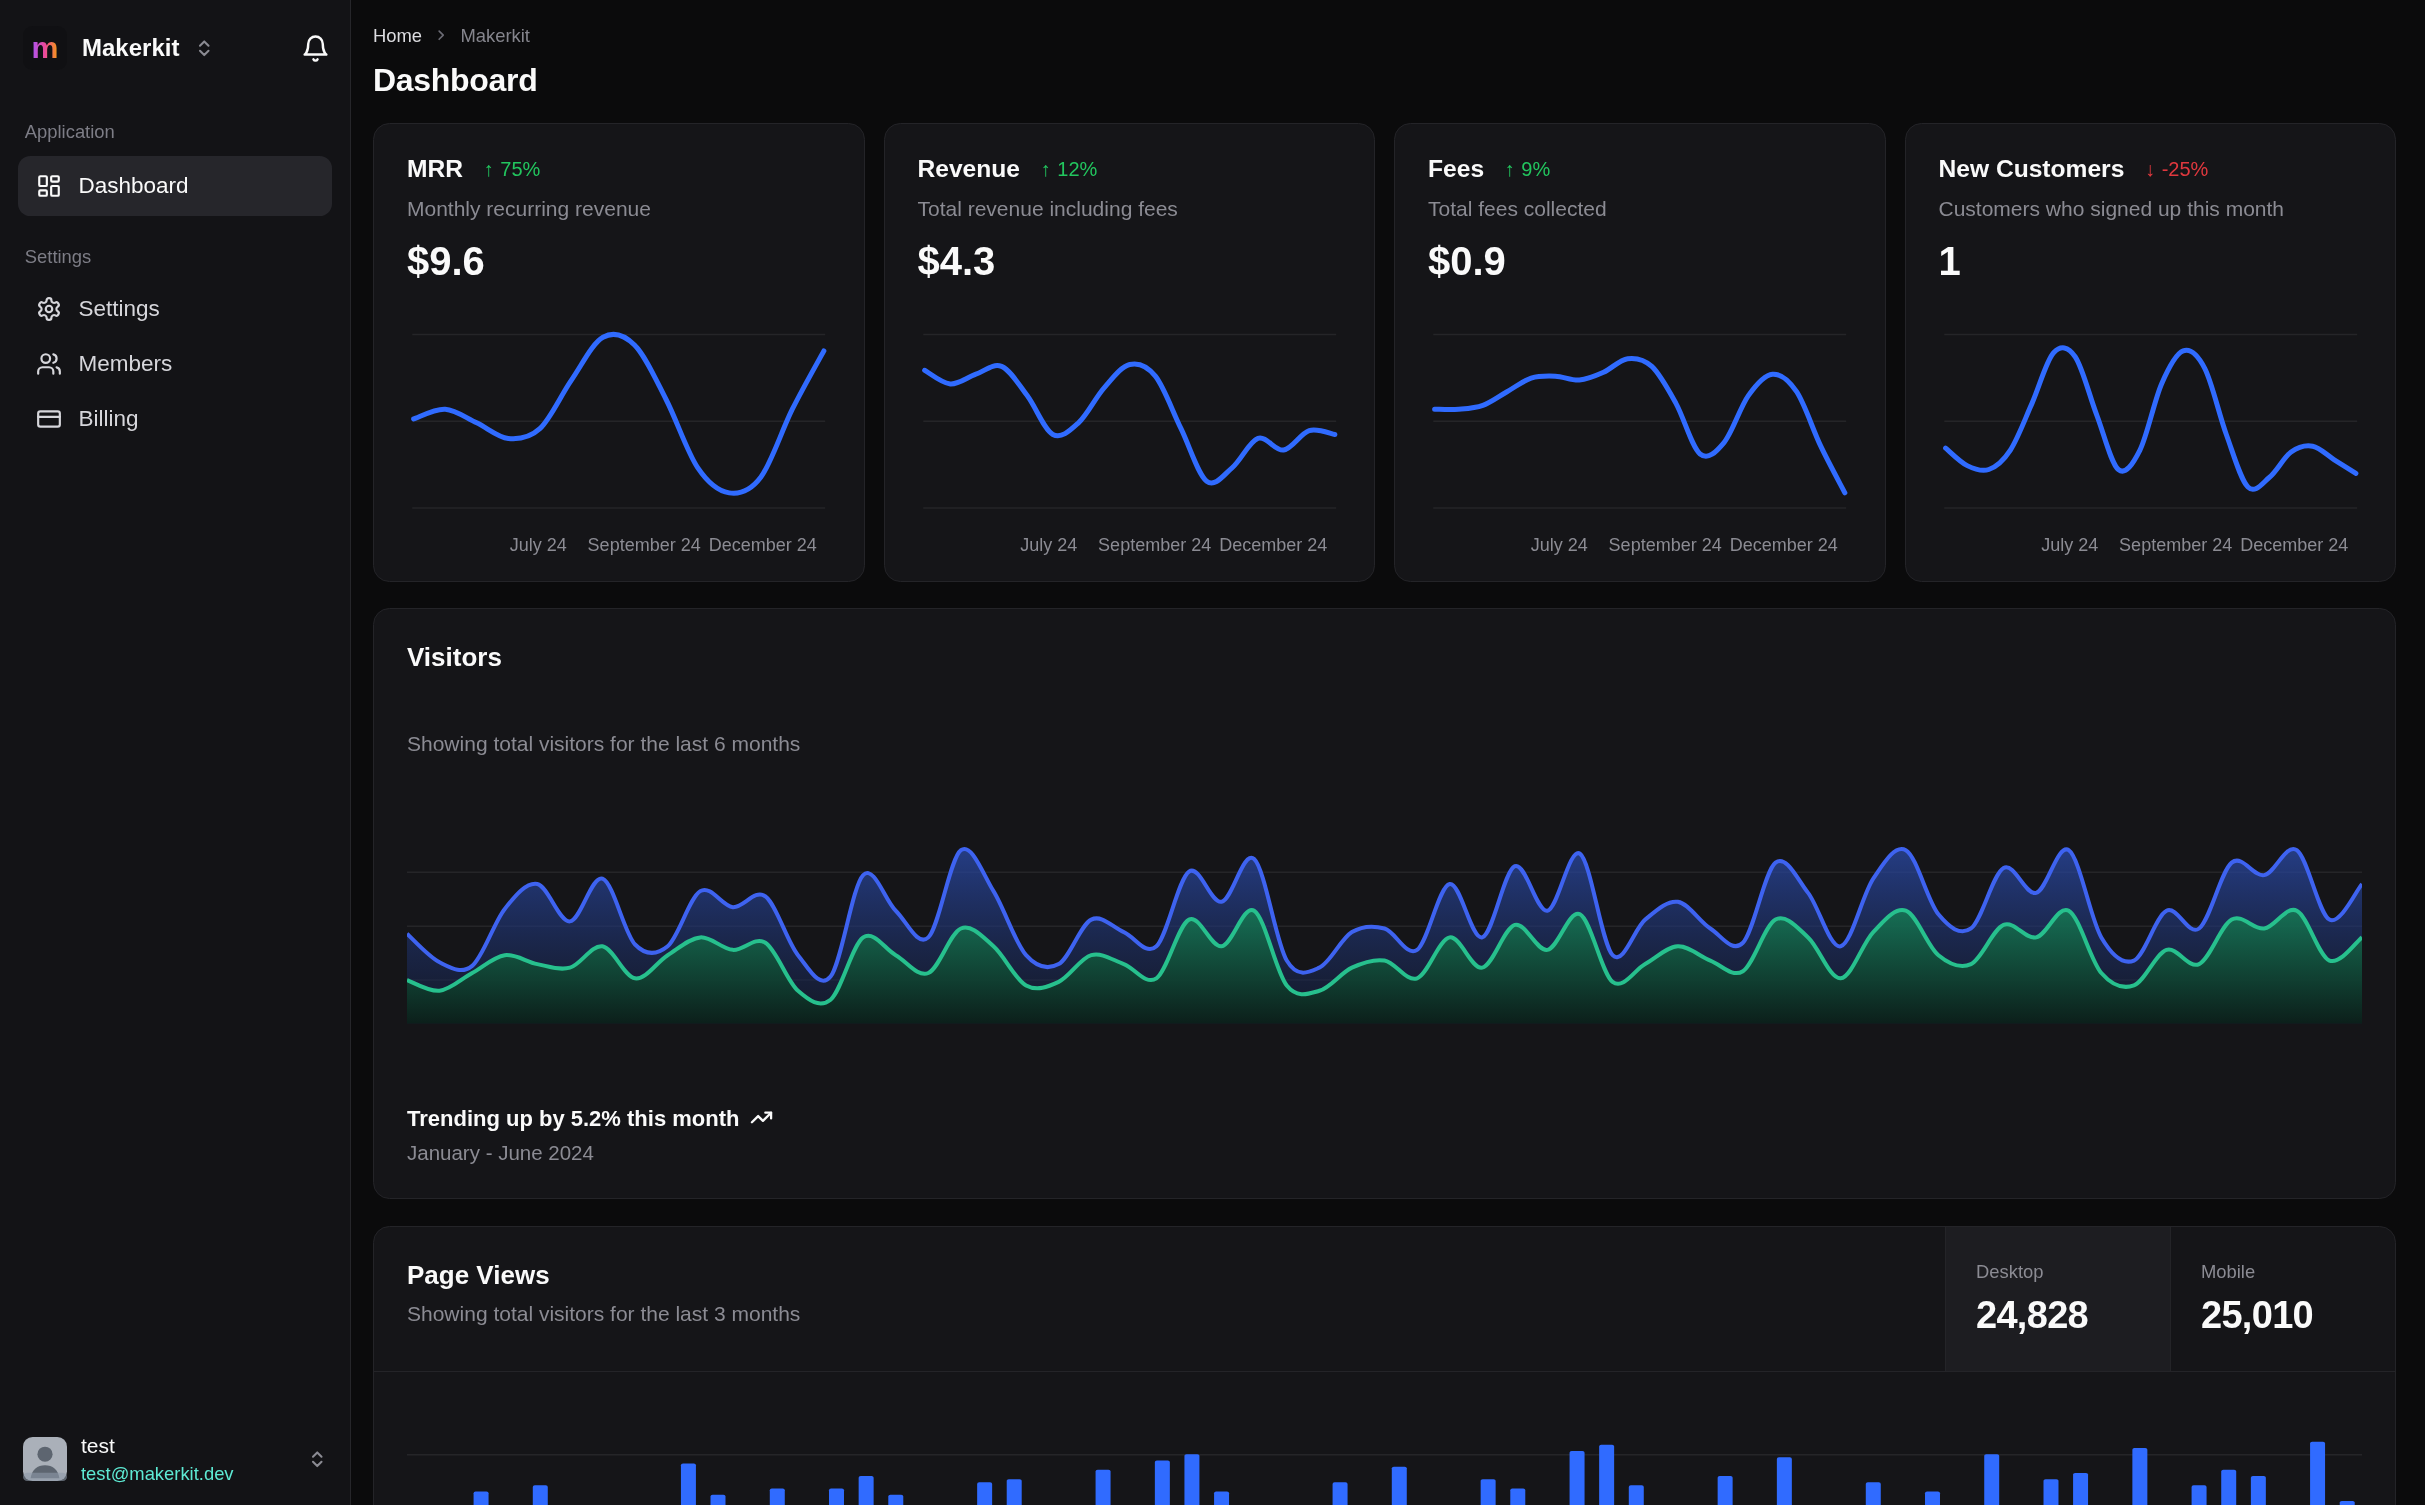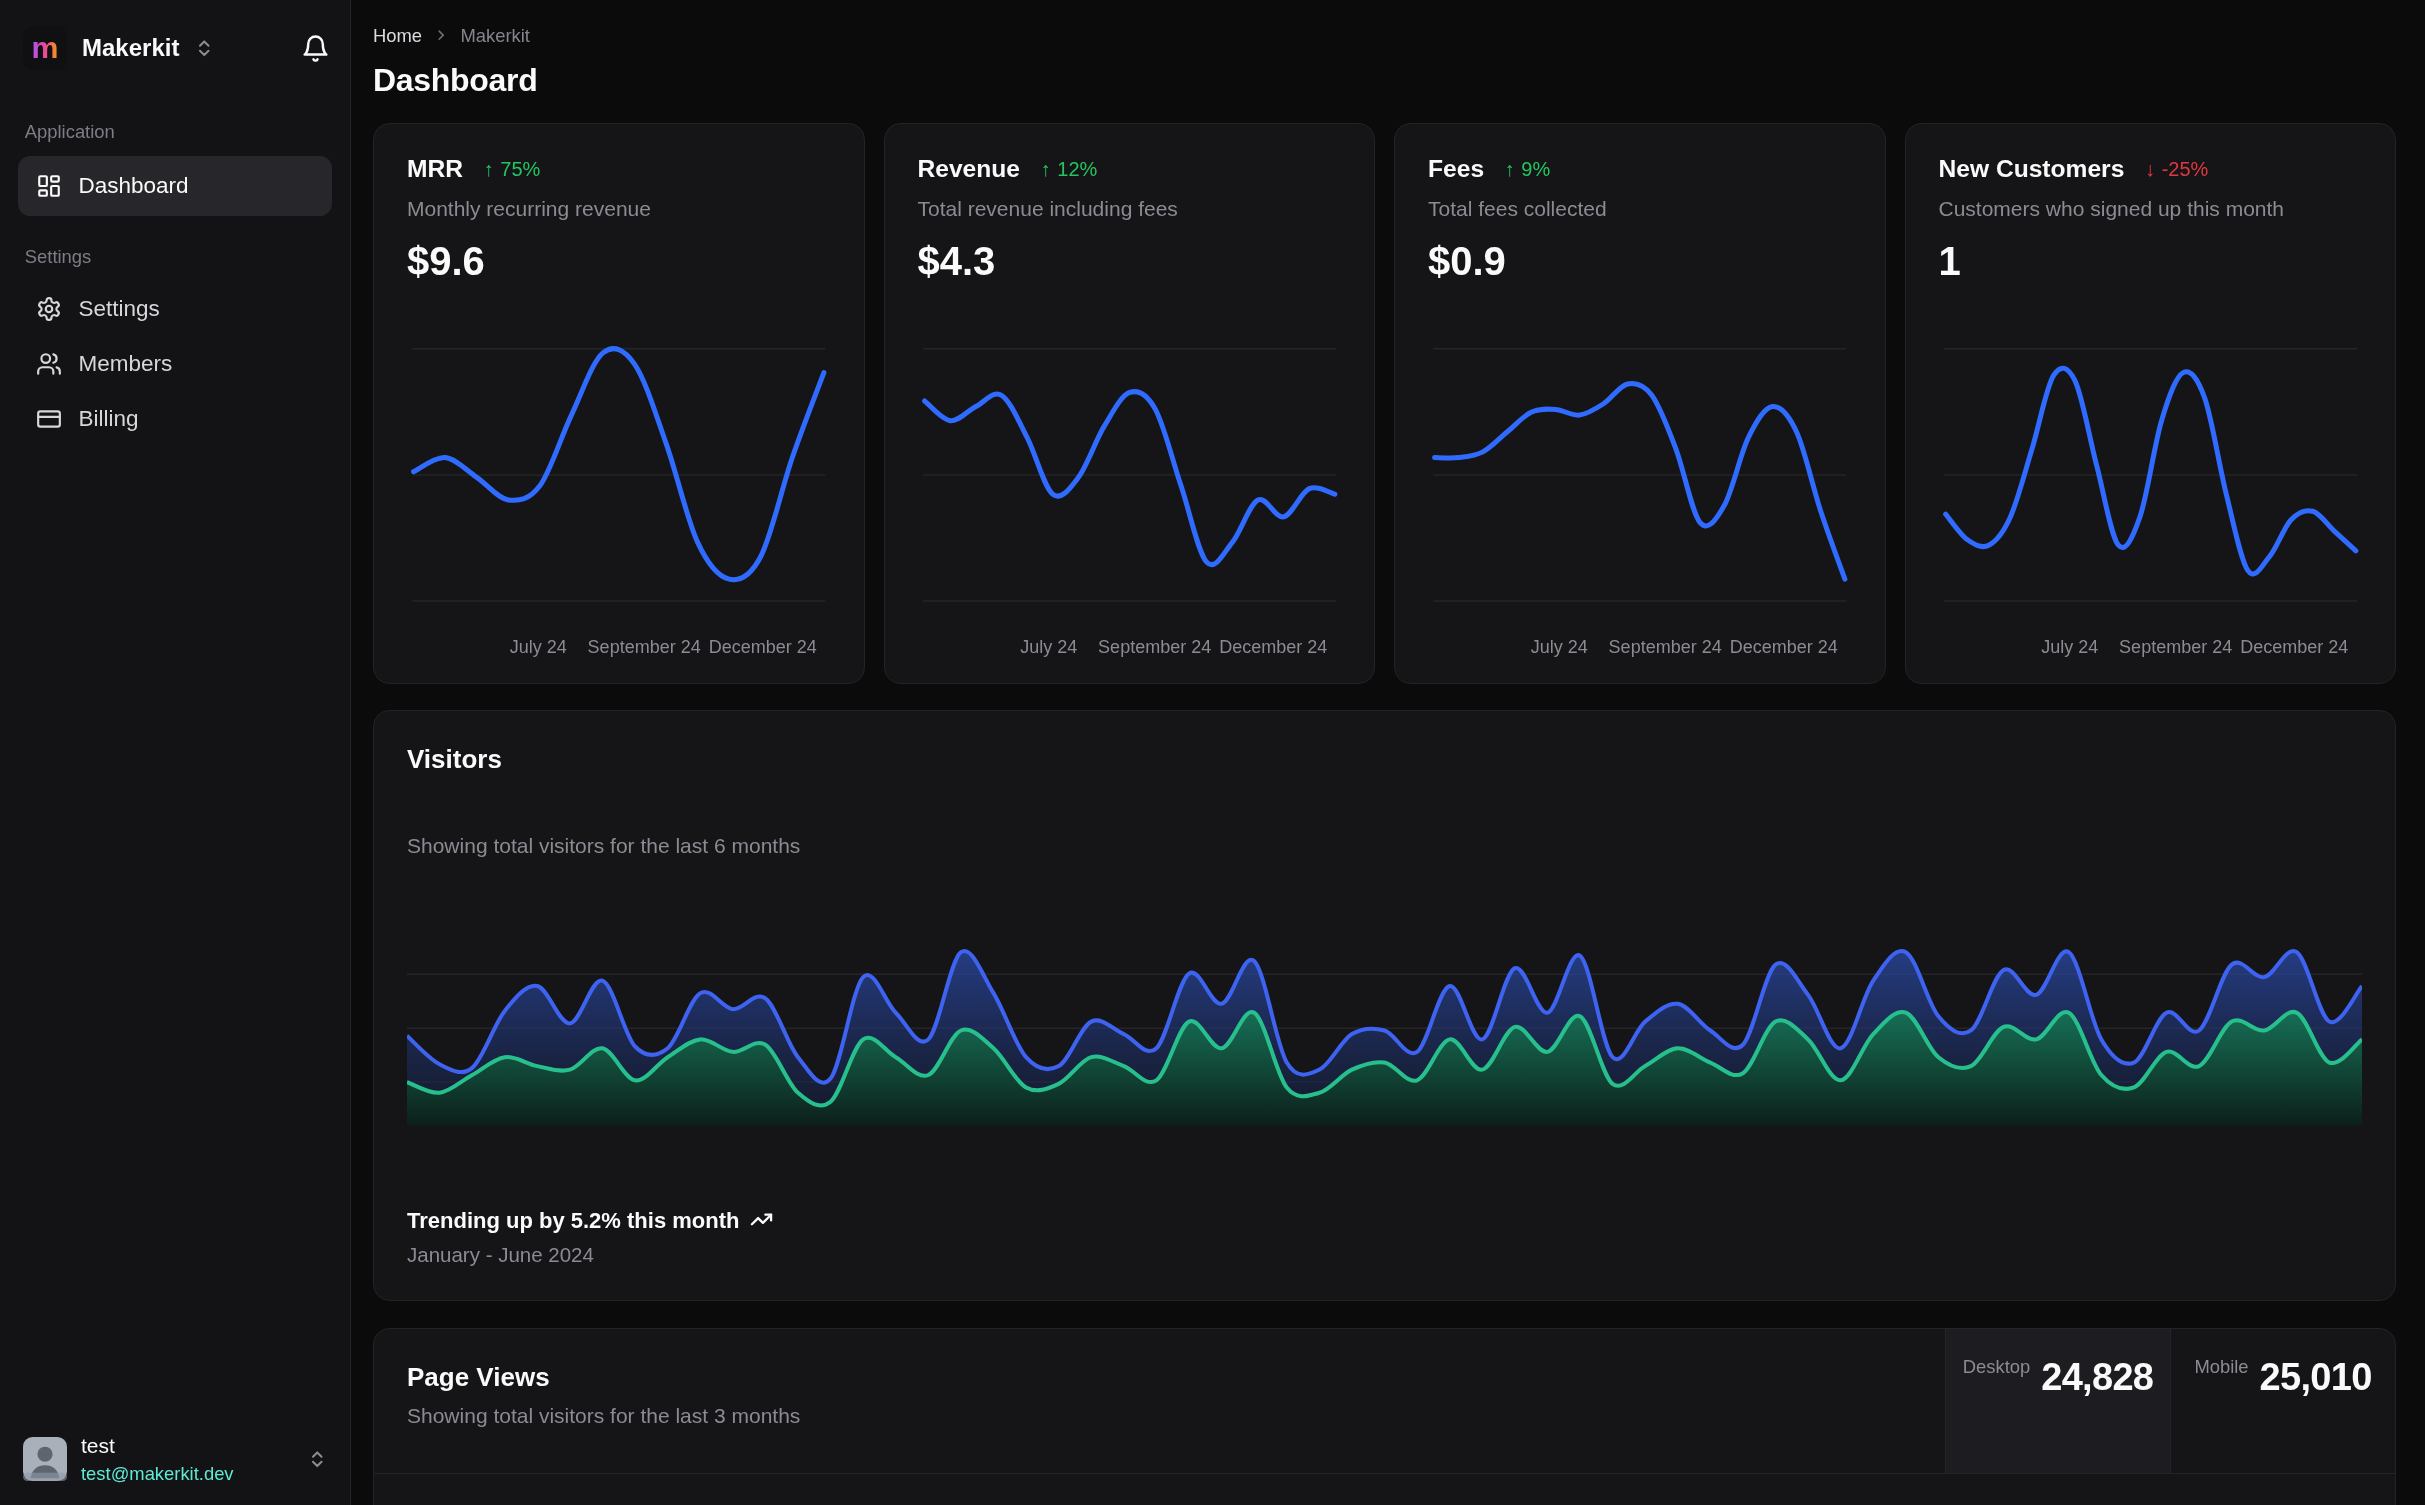--- a/index.html
+++ b/index.html
@@ -32,21 +32,21 @@
   
   .main { position:absolute; left:351px; top:0; right:0; bottom:0; padding:24.6px 29px 0 22px; }
   .breadcrumb { display:flex; align-items:center; gap:11px; font-size:18.4px; }
   .bc-home { color:#dddde1; cursor:pointer; }
   .bc-sep { width:16.4px; height:16.4px; stroke:#6b6b74; fill:none; stroke-width:2.4; stroke-linecap:round; stroke-linejoin:round; }
   .bc-cur { color:#85858d; }
   h1.page-title { margin-top:15px; font-size:32px; font-weight:700; letter-spacing:-0.3px; }
 
   .stats-grid { margin-top:24.6px; display:grid; grid-template-columns:repeat(4,1fr); gap:19px; }
   .card { background:#151518; border:0.7px solid #242428; border-radius:16.4px; }
-  .stat-card { height:561px; padding:31px 33px 23px 33px; display:flex; flex-direction:column; }
+  .stat-card { height:459px; padding:31px 33px 23px 33px; display:flex; flex-direction:column; }
   .stat-head { display:flex; align-items:center; gap:20.5px; }
   .stat-title { font-size:24.6px; font-weight:700; }
   .trend { font-size:20px; display:flex; align-items:center; gap:6.8px; }
   .trend.up { color:#22c55e; }
   .trend.down { color:#e0383e; }
   .stat-sub { margin-top:13.6px; font-size:21px; color:#8b8b93; }
   .stat-value { margin-top:18px; font-size:40px; font-weight:700; }
   .spark { flex:1; margin-top:19px; position:relative; }
   .spark svg, .bigchart svg, .barchart svg { position:absolute; inset:0; width:100%; height:100%; }
   .spark-labels { position:relative; height:31px; font-size:18px; color:#8b8b93; }
@@ -63,21 +63,21 @@
   .bigchart { position:relative; flex:1; margin-top:29px; }
   .vis-footer { margin-top:34px; }
   .vis-footer-main { display:flex; gap:11px; font-size:22px; font-weight:700; }
   .trend-icon { width:23px; height:23px; stroke:#fafafa; fill:none; stroke-width:2.4; stroke-linecap:round; stroke-linejoin:round; }
   .vis-footer-sub { margin-top:9.6px; font-size:20.5px; color:#8b8b93; }
 
   .pv-card { margin-top:27px; height:519px; overflow:hidden; display:flex; flex-direction:column; }
   .pv-head { display:flex; border-bottom:0.7px solid #242428; min-height:145px; }
   .pv-head-left { padding:33px; flex:1; }
   .pv-tab { width:225px; border-left:0.7px solid #242428; padding:27px 30px; display:flex;
-            flex-direction:row; gap:11px; justify-content:center; cursor:pointer; }
+            flex-direction:column; gap:11px; justify-content:center; cursor:pointer; }
   .pv-tab.active { background:#1d1d21; }
   .pv-tab-label { font-size:18.4px; color:#8b8b93; }
   .pv-tab-value { font-size:38px; font-weight:700; letter-spacing:-0.7px; }
   .barchart { position:relative; margin:27px 33px 0 33px; height:423px; }
 </style>
 </head>
 <body>
 
 <aside class="sidebar">
   <div class="ws">

